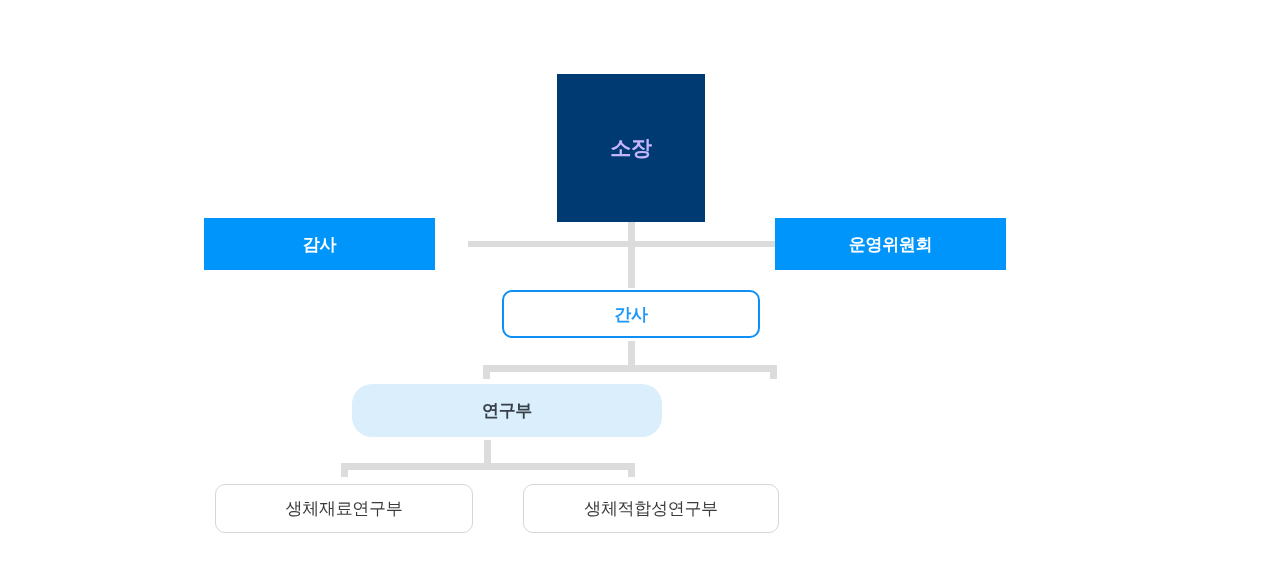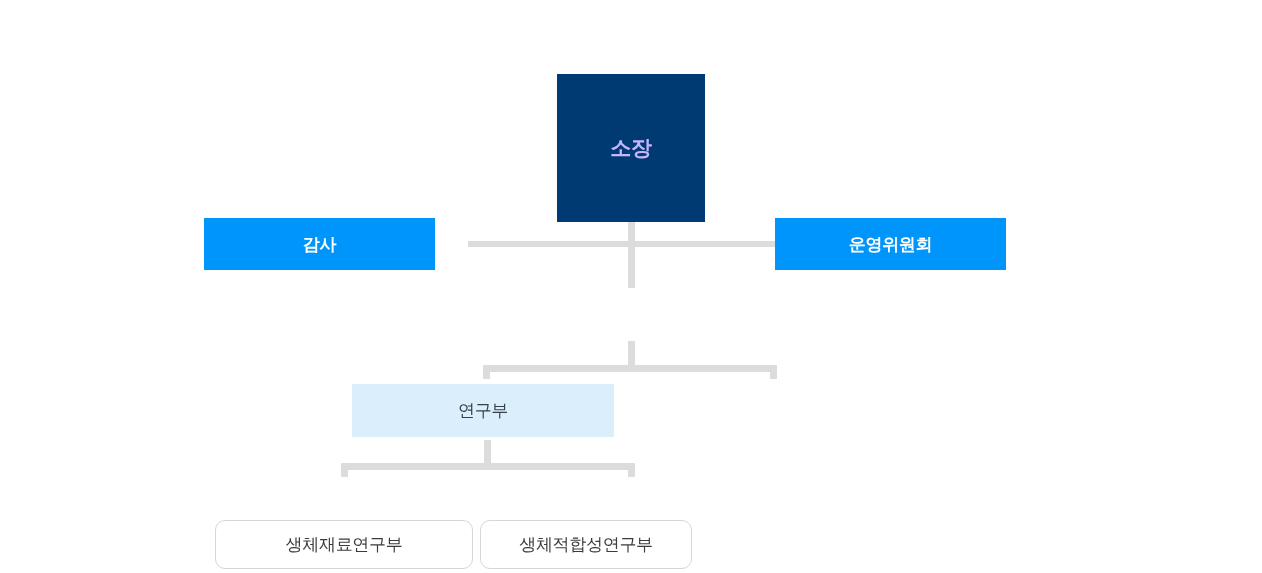--- a/index.html
+++ b/index.html
@@ -52,42 +52,42 @@
     background: #ffffff;
     border: 2px solid #0D8FF5;
     border-radius: 10px;
     color: #1E97F8;
     font-size: 17px;
     font-weight: 600;
   }
   
   .node-dept {
     top: 384px;
-    width: 262px; height: 53px;
+    width: 310px; height: 53px;
     background: #DBEEFC;
     color: #373F48;
     font-size: 17px;
-    font-weight: 400;
+    font-weight: 700;
+    border-radius: 20px;
   }
   .node-research { left: 352px; }
   .node-research-support { left: 646px; }
   
   .node-sub {
     top: 484px;
     width: 258px; height: 49px;
     background: #ffffff;
     border: 1px solid #D6D6D6;
     border-radius: 10px;
     color: #3B3B3B;
     font-size: 17px;
     font-weight: 400;
-    margin-top: 36px;
   }
   .node-biomaterials { left: 215px; }
-  .node-biocompat { left: 480px; width: 212px; }
+  .node-biocompat { left: 523px; width: 256px; }
   
   .line {
     position: absolute;
     background: #DCDCDC;
   }
   .l-v1 { left: 628px; top: 192px; width: 7px; height: 96px; }
   .l-h1 { left: 468px; top: 241px; width: 325px; height: 6px; }
   .l-v2 { left: 628px; top: 341px; width: 7px; height: 24px; }
   .l-h2 { left: 483px; top: 365px; width: 294px; height: 7px; }
   .l-s2a { left: 483px; top: 372px; width: 7px; height: 7px; }
@@ -112,20 +112,21 @@
   <div class="line l-h3"></div>
   <div class="line l-s3a"></div>
   <div class="line l-s3b"></div>
 
   <div class="node node-director">소장</div>
 
   <div class="node node-blue node-auditor">감사</div>
 
   <div class="node node-blue node-steering">운영위원회</div>
 
+  <div class="node node-secretary">간사</div>
 
   <div class="node node-dept node-research">연구부</div>
 
 
   <div class="node node-sub node-biomaterials">생체재료연구부</div>
 
   <div class="node node-sub node-biocompat">생체적합성연구부</div>
 
 </div>
 

